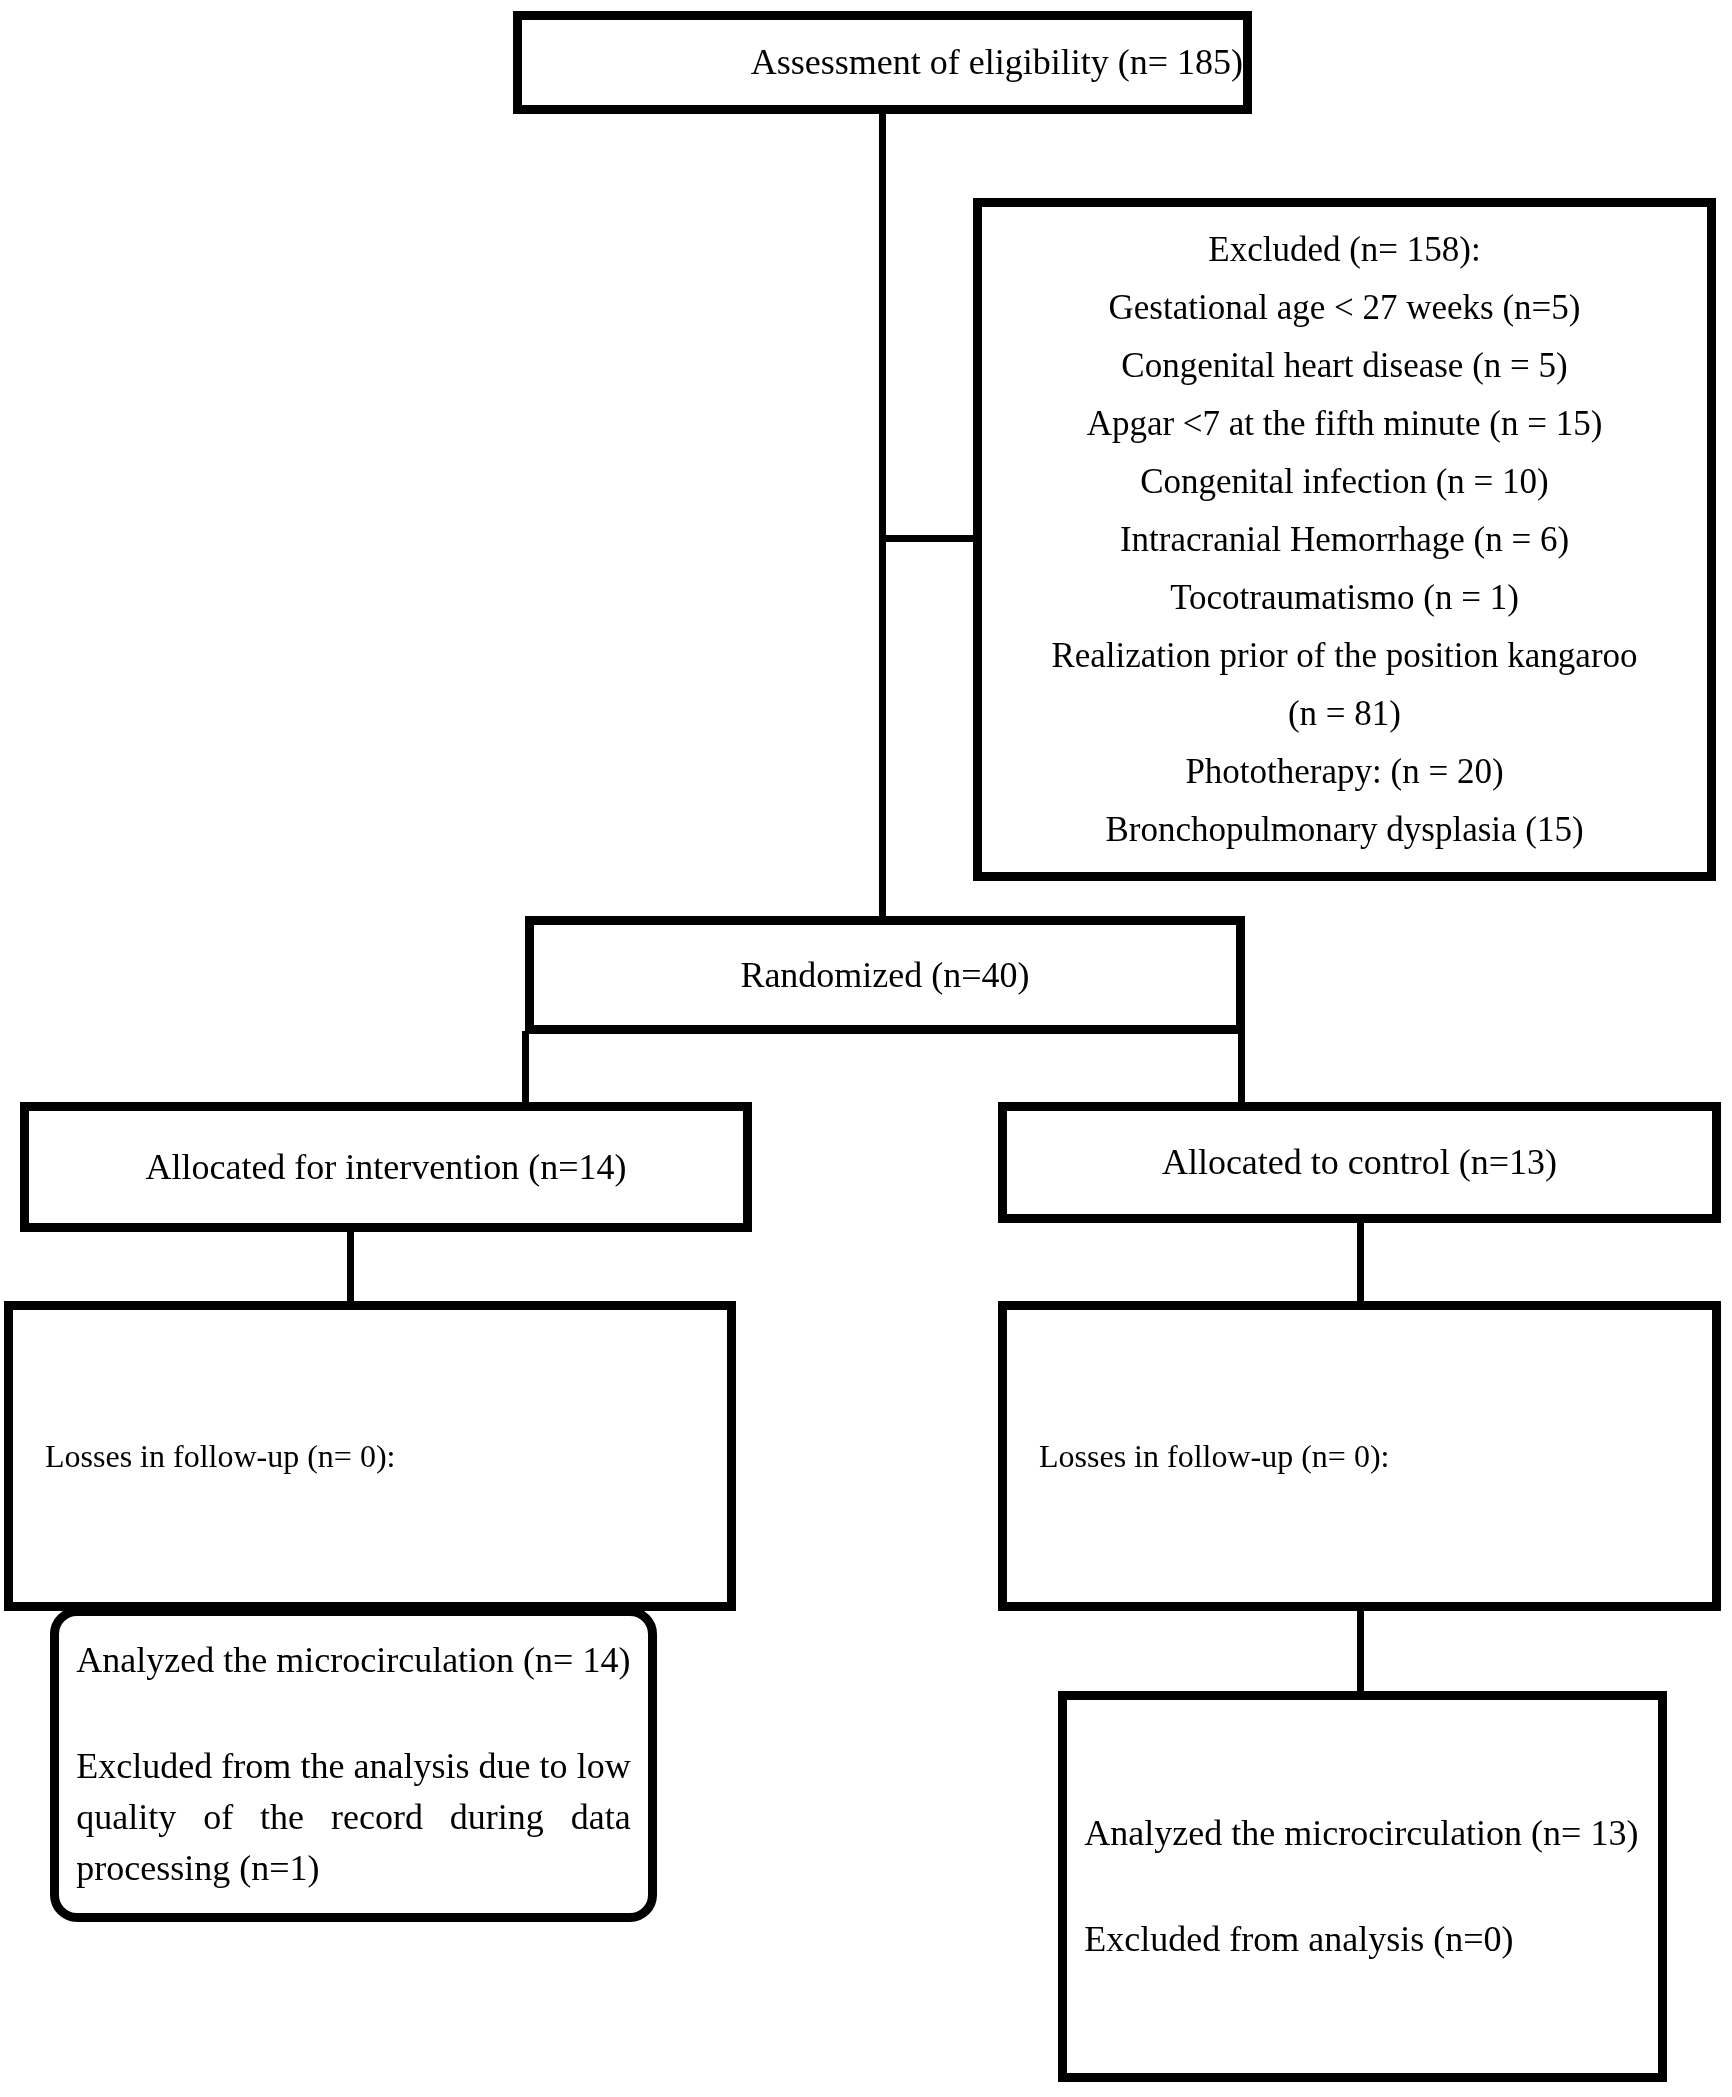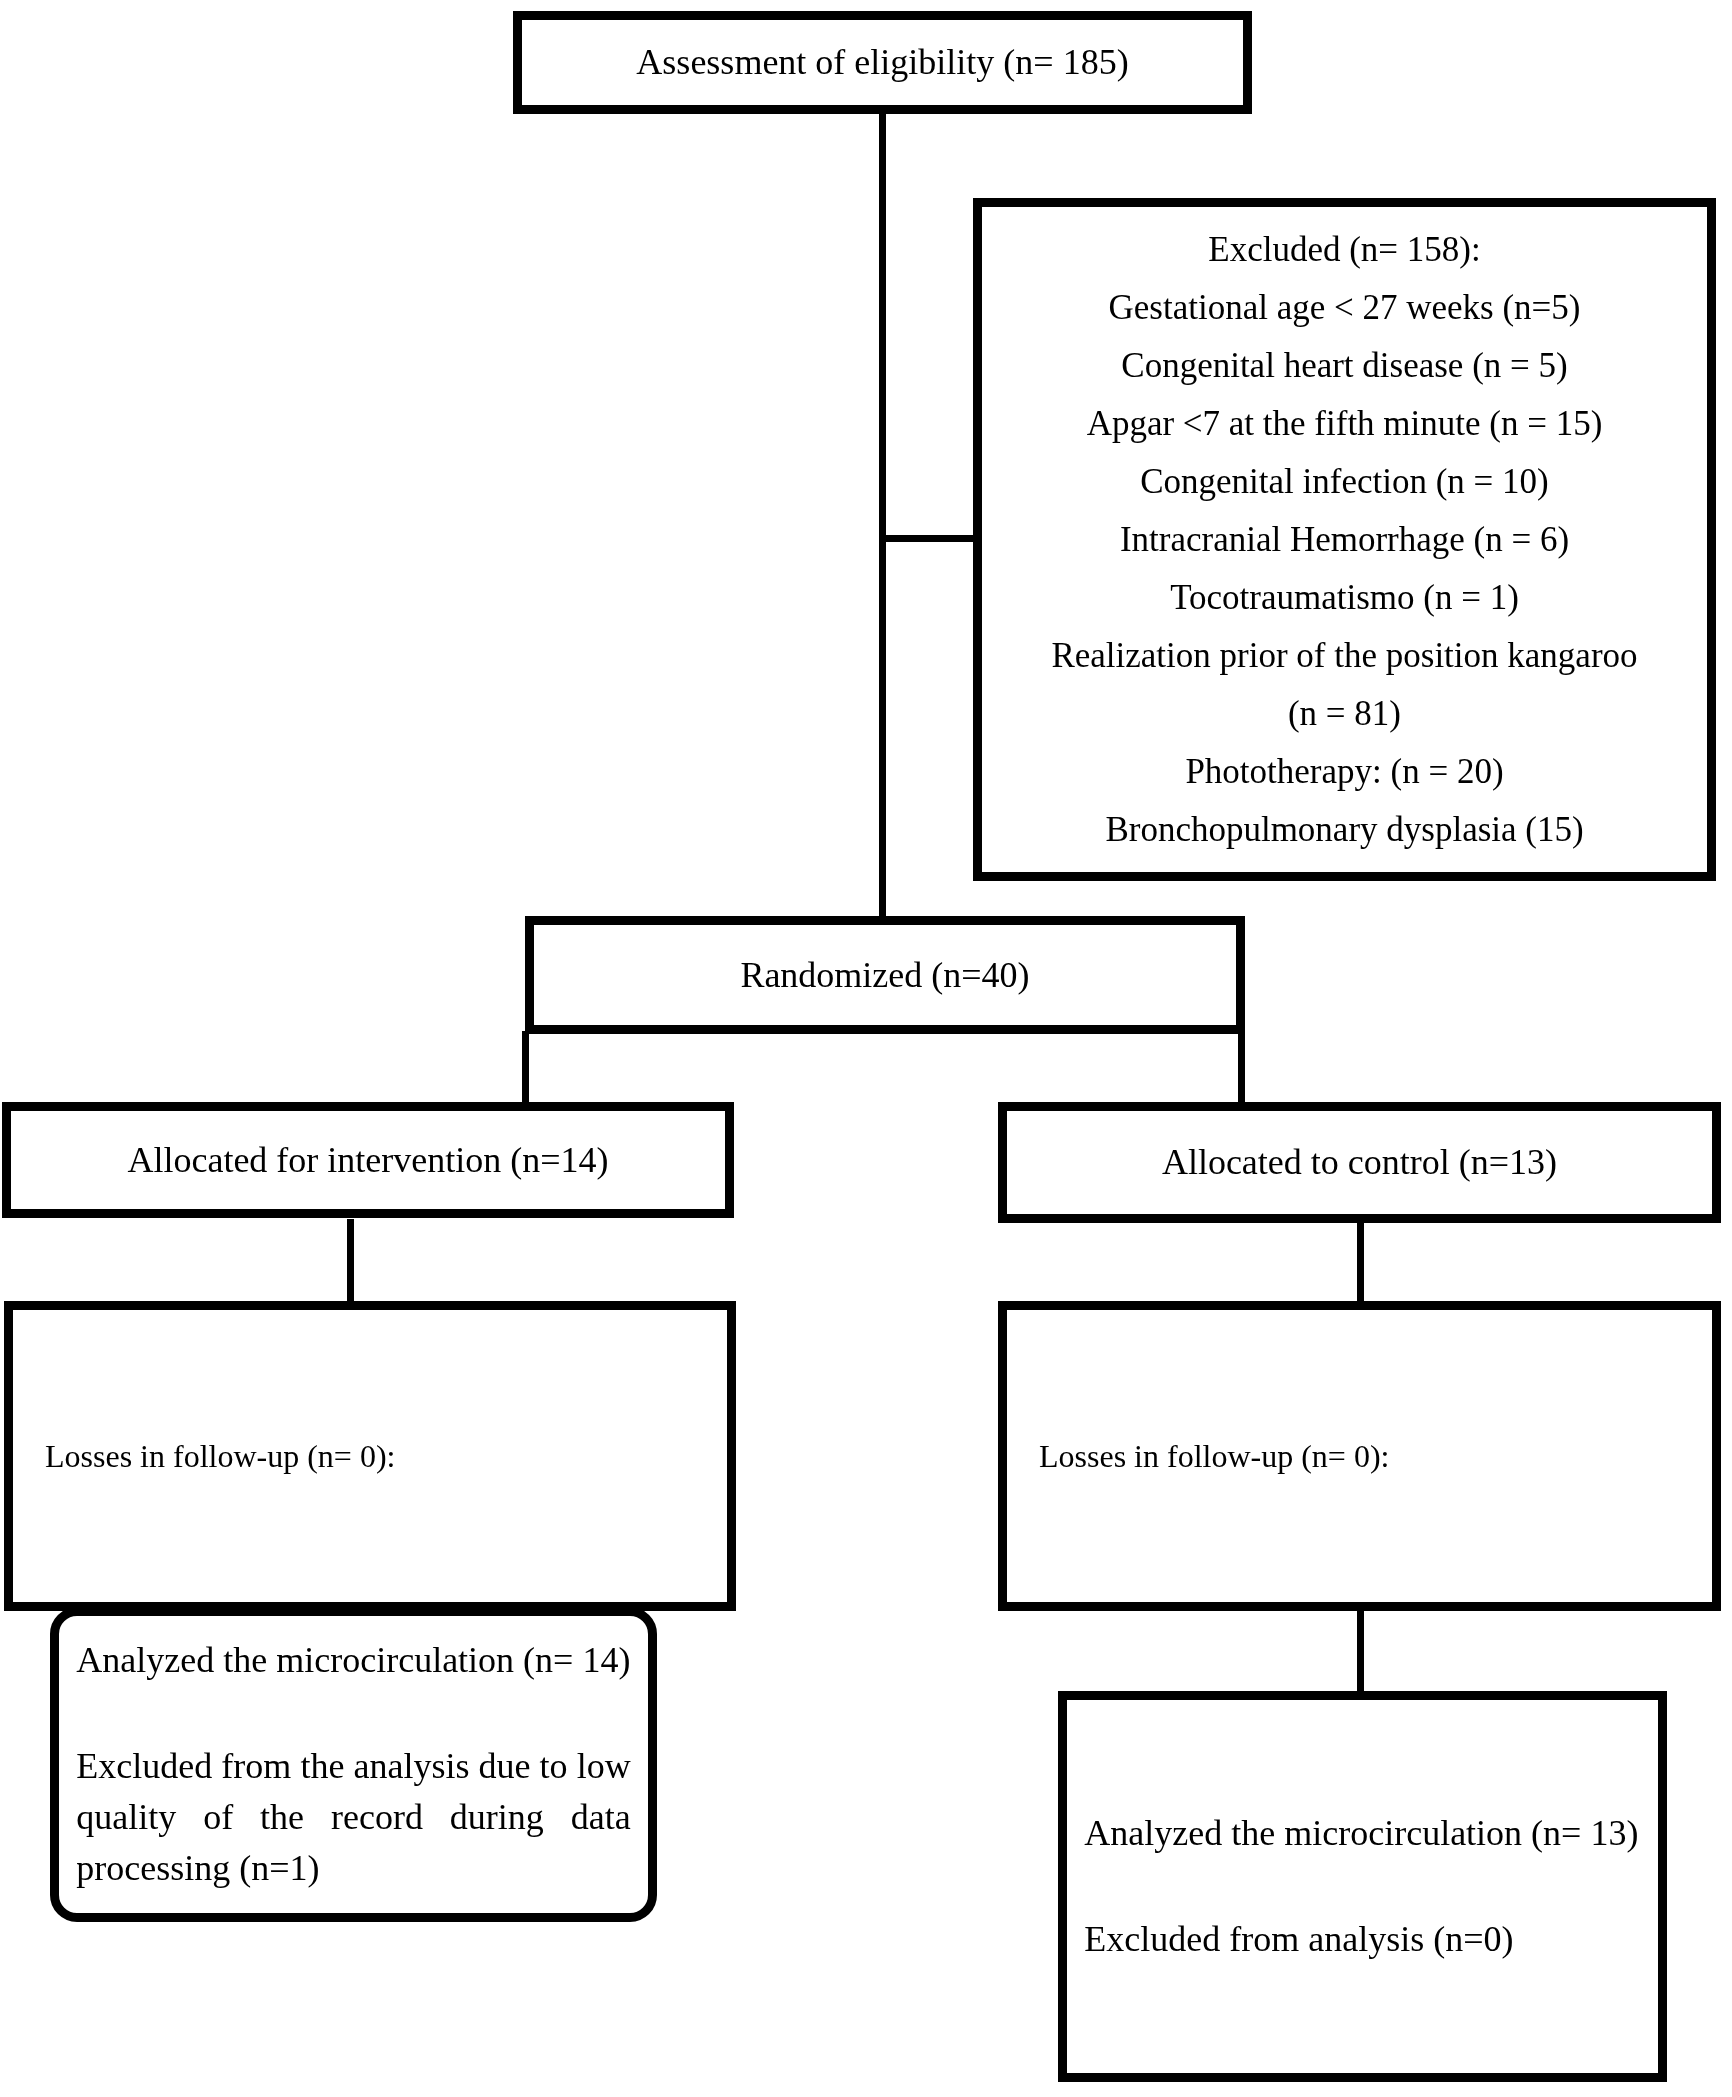--- a/index.html
+++ b/index.html
@@ -53,24 +53,24 @@
     justify-content: center;
     text-align: justify;
     font-size: 36px;
     line-height: 51px;
     padding: 17.3px 17.3px;
   }
   .analyzed-box p { margin: 0; }
   .analyzed-box p.second { margin-top: 55px; }
 
   
-  .b-assessment   { left: 513px;  top: 11px;   width: 739px; height: 103px; }
+  .b-assessment   { left: 513px;  top: 11px;   width: 739px; height: 103px; justify-content: flex-end; }
   .b-excluded     { left: 973px; top: 198px;  width: 743px; height: 683px; }
   .b-randomized   { left: 525px;  top: 916px; width: 720px; height: 118px; }
-  .b-alloc-left   { left: 2px;    top: 1102px; width: 732px; height: 116px; text-align: center; }
+  .b-alloc-left   { left: 20px;    top: 1102px; width: 732px; height: 130px; text-align: center; }
   .b-alloc-right  { left: 998px; top: 1102px; width: 723px; height: 121px; }
   .b-losses-left  { left: 4px;    top: 1301px; width: 732px; height: 310px; }
   .b-losses-right { left: 998px; top: 1301px; width: 723px; height: 310px; }
   .b-analyzed-left  { left: 50px;   top: 1607px; width: 607px; height: 315px; border-radius: 27px; }
   .b-analyzed-right { left: 1058px; top: 1691px; width: 609px; height: 391px; }
 
   
   .c-trunk          { left: 879px; top: 110px;  width: 7px;  height: 809px; }
   .c-horiz-excluded { left: 879px; top: 535px;  width: 98px; height: 7px; }
   .c-branch-left    { left: 522px;  top: 1031px; width: 7px;  height: 75px; }

